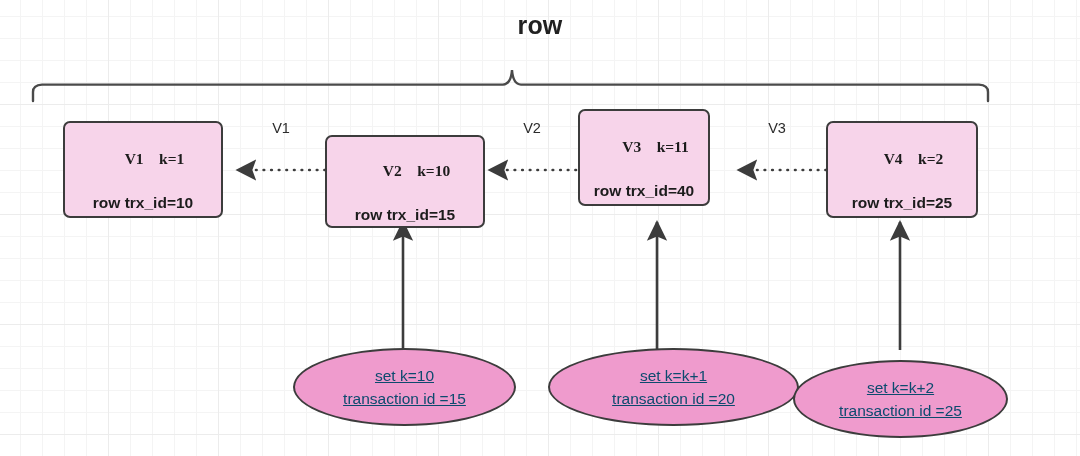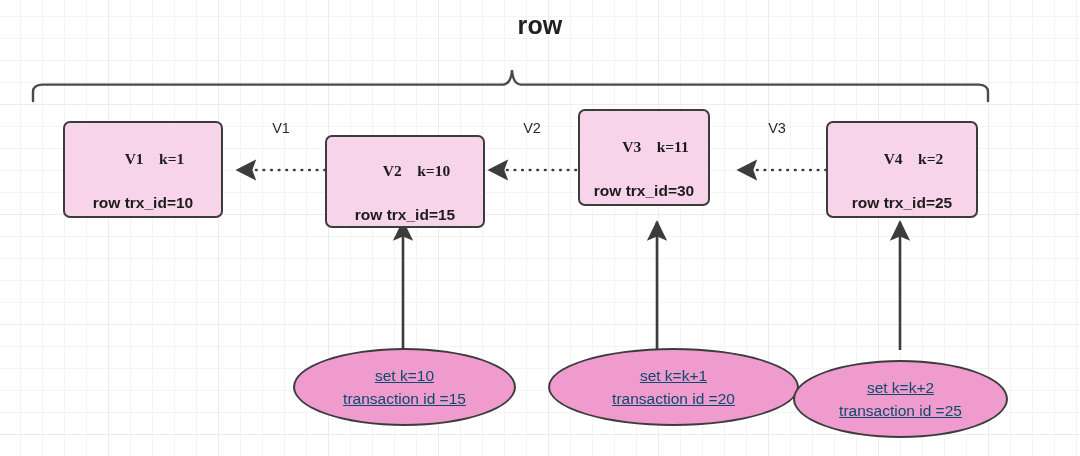--- a/index.html
+++ b/index.html
@@ -134,21 +134,21 @@
     <div class="line-top">
       <span>V2</span><span>    </span><span>k=10</span>
     </div>
     <div class="line-bottom">row trx_id=15</div>
   </div>
 
   <div class="version-box" style="left:578px; top:109px; width:132px; height:97px;">
     <div class="line-top">
       <span>V3</span><span>    </span><span>k=11</span>
     </div>
-    <div class="line-bottom">row trx_id=30</div>
+    <div class="line-bottom">row trx_id=40</div>
   </div>
 
   <div class="version-box" style="left:826px; top:121px; width:152px; height:97px;">
     <div class="line-top">
       <span>V4</span><span>    </span><span>k=2</span>
     </div>
     <div class="line-bottom">row trx_id=25</div>
   </div>
 
   <div class="edge-label" style="left:261px; top:120px;">

